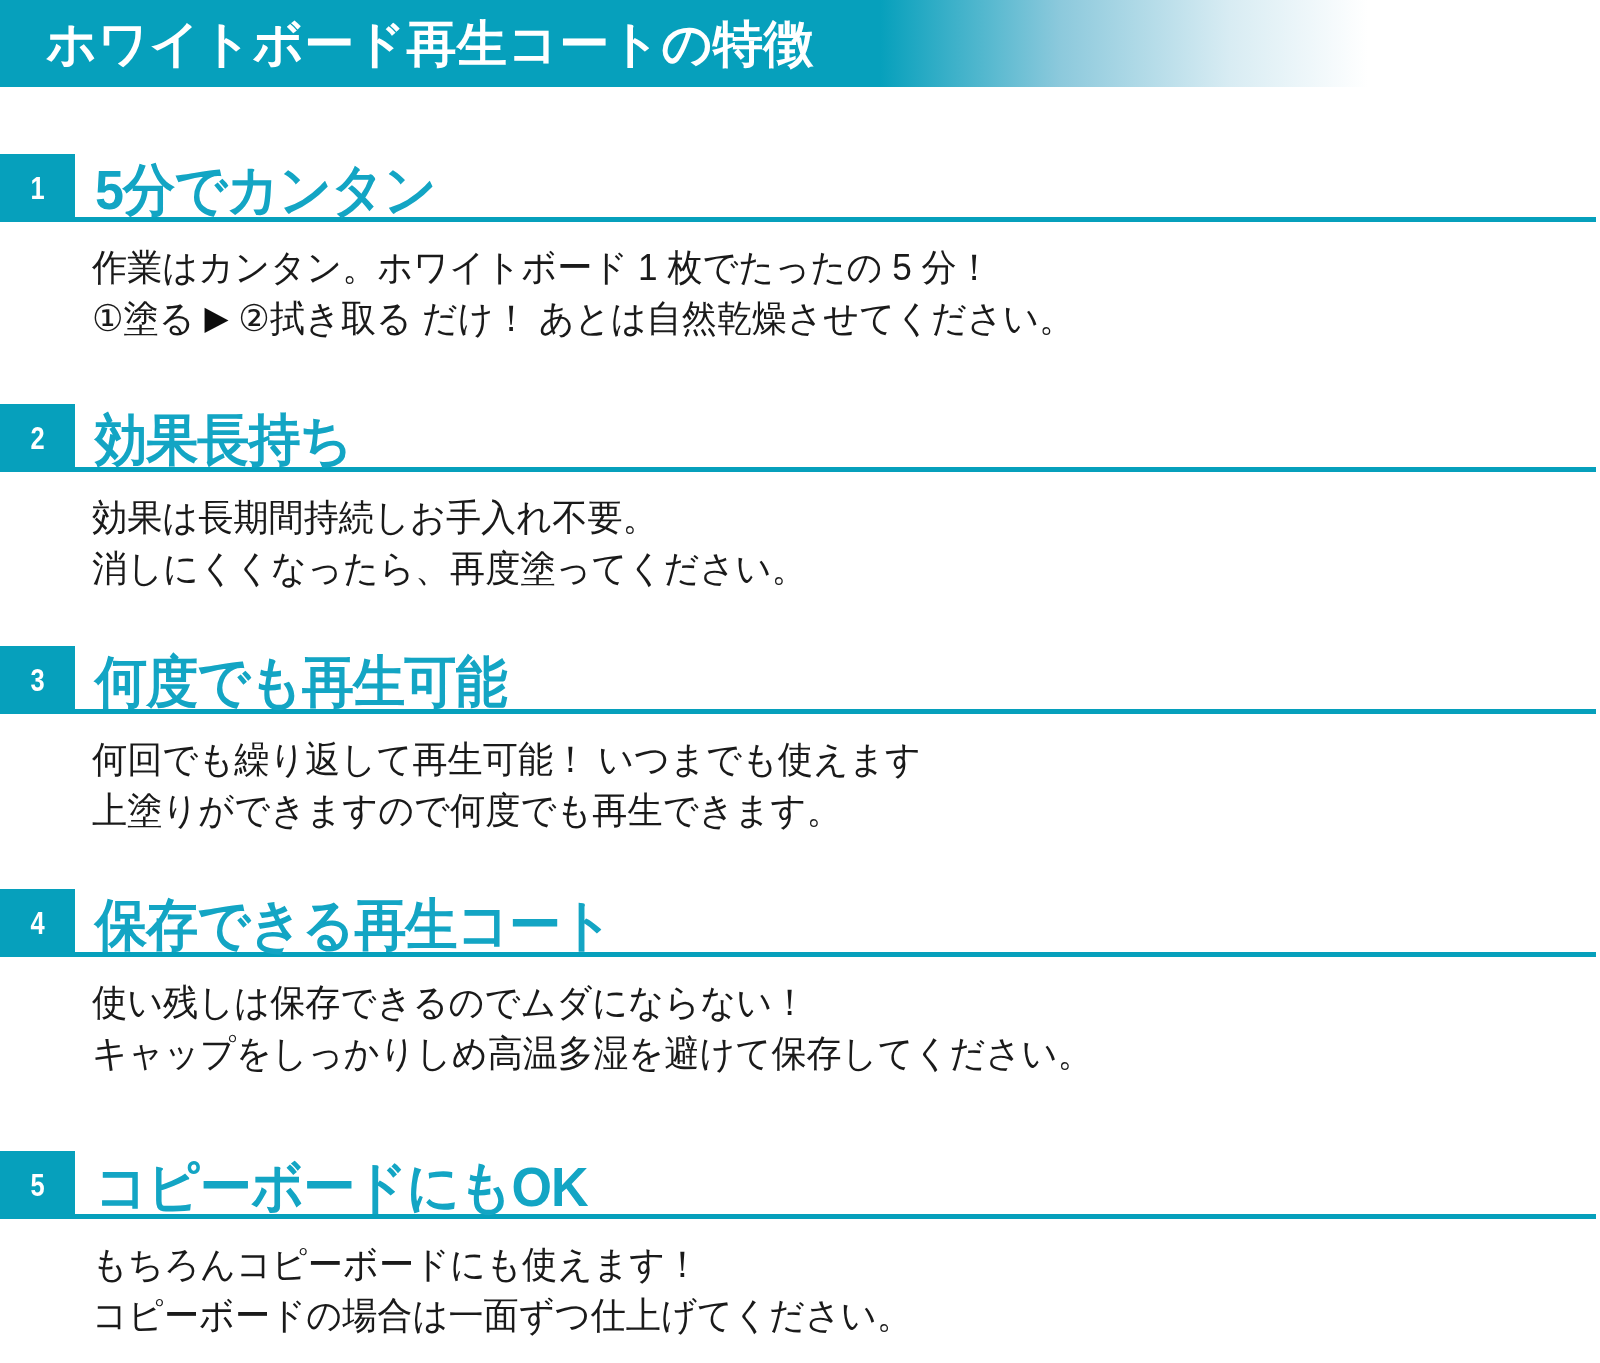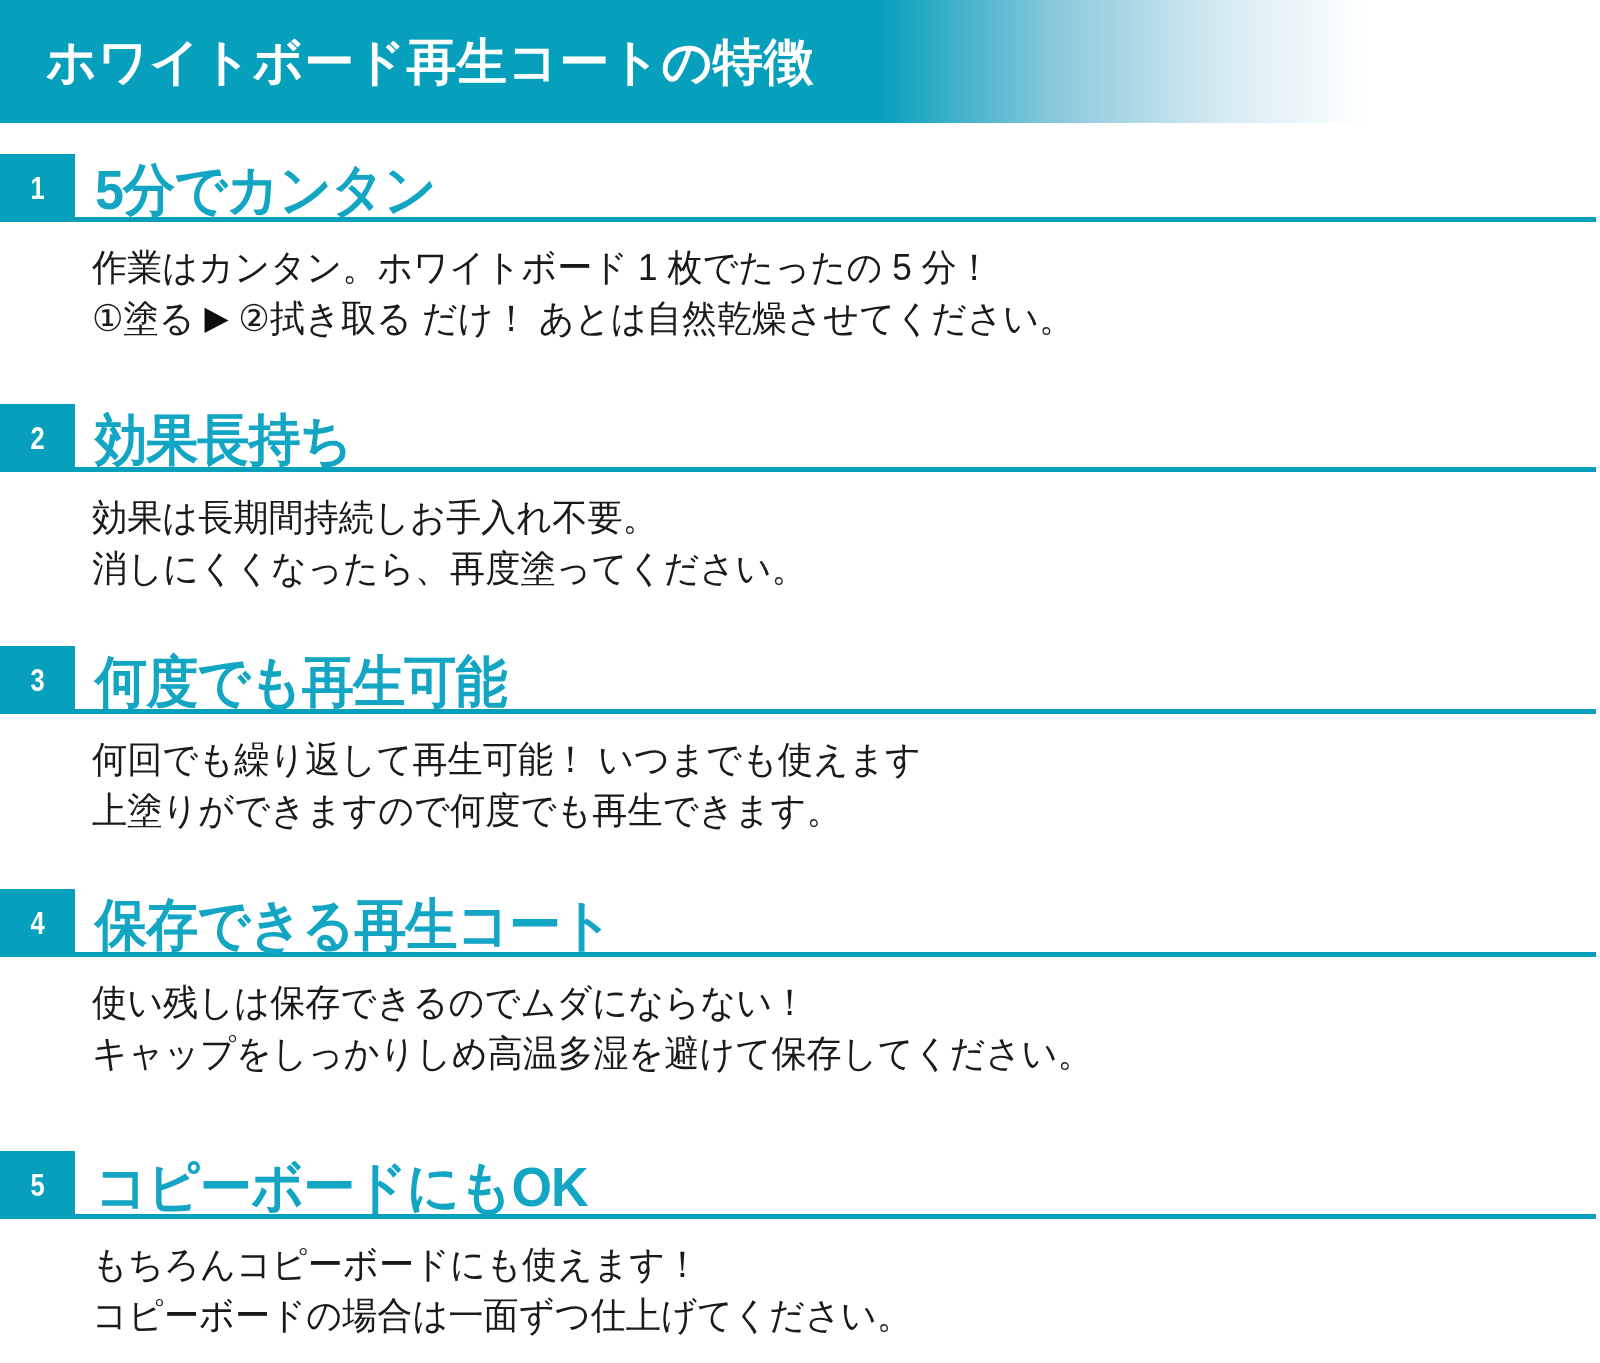--- a/index.html
+++ b/index.html
@@ -16,21 +16,21 @@
     font-family: "Liberation Sans", "DejaVu Sans", sans-serif;
     -webkit-font-smoothing: antialiased;
   }
 
   
   .header-banner {
     position: absolute;
     left: 0;
     top: 0;
     width: 1600px;
-    height: 123px;
+    height: 87px;
     background: linear-gradient(to right,
                 #06a0bc 0px,
                 #06a0bc 880px,
                 #8cc9dc 1060px,
                 #d8ecf3 1230px,
                 #ffffff 1368px,
                 #ffffff 1600px);
   }
   .header-title {
     position: absolute;

